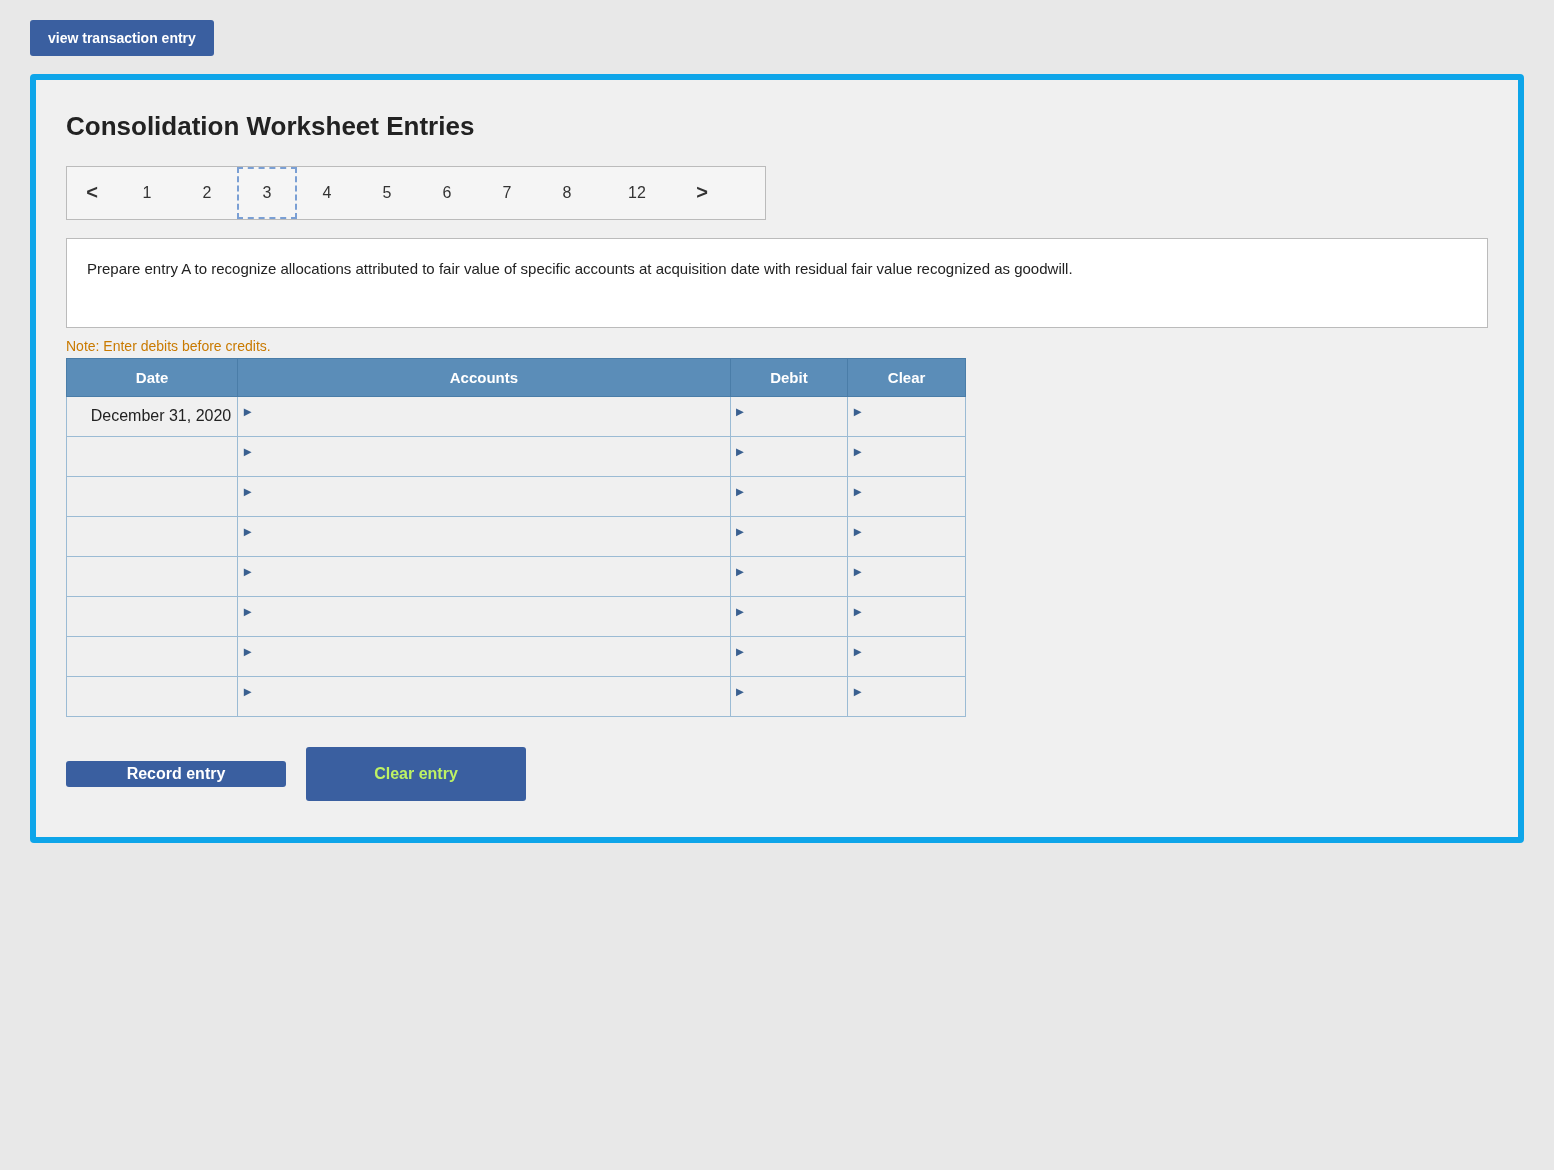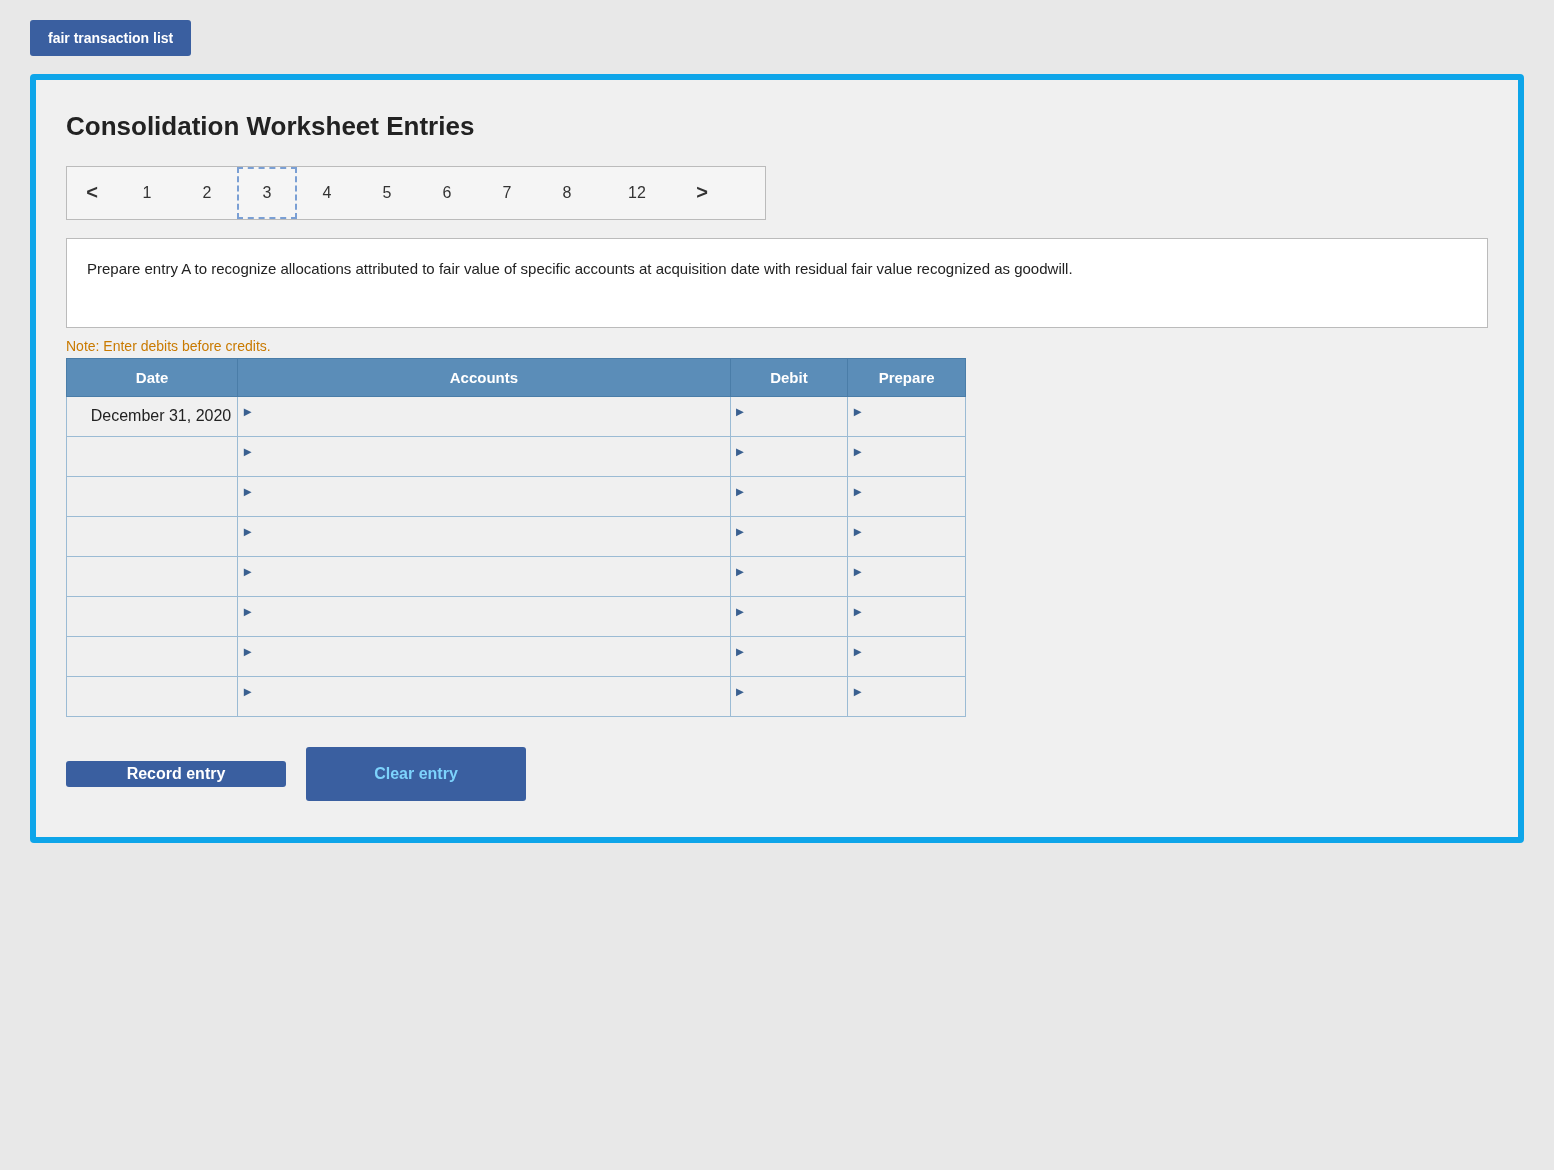--- a/index.html
+++ b/index.html
@@ -180,21 +180,21 @@
       padding: 4px 40px;
       font-size: 16px;
       font-weight: bold;
       cursor: pointer;
       border-radius: 3px;
       min-width: 220px;
     }
 
     .btn-clear {
       background: #3a5fa0;
-      color: #7dd3fc;
+      color: #bef264;
       border: none;
       padding: 18px 40px;
       font-size: 16px;
       font-weight: bold;
       cursor: pointer;
       border-radius: 3px;
       min-width: 220px;
     }
 
     .btn-view-consolidation {
@@ -214,21 +214,21 @@
       background: #f0f0f0;
       border: 6px solid #0ea5e9;
       border-radius: 4px;
       padding: 30px 30px 36px 30px;
     }
   </style>
 </head>
 <body>
 
 <div class="top-bar">
-  <button class="view-transaction-btn">fair transaction list</button>
+  <button class="view-transaction-btn">view transaction entry</button>
 </div>
 
 <div class="outer-wrapper">
 
   <div class="card-title">Consolidation Worksheet Entries</div>
 
   <div class="pagination">
     <button class="page-nav">&lt;</button>
     <div class="page-item">1</div>
     <div class="page-item">2</div>
@@ -247,21 +247,21 @@
   </div>
 
   <div class="note-text">Note: Enter debits before credits.</div>
 
   <table class="journal-table">
     <thead>
       <tr>
         <th class="date-col">Date</th>
         <th class="accounts-col">Accounts</th>
         <th class="debit-col">Debit</th>
-        <th class="credit-col">Prepare</th>
+        <th class="credit-col">Clear</th>
       </tr>
     </thead>
     <tbody>
 
       <tr>
         <td class="date-cell">December 31, 2020</td>
         <td>
           <div class="td-with-arrow">
             <span class="table-arrow">►</span>
             <input type="text" class="cell-input" style="">

